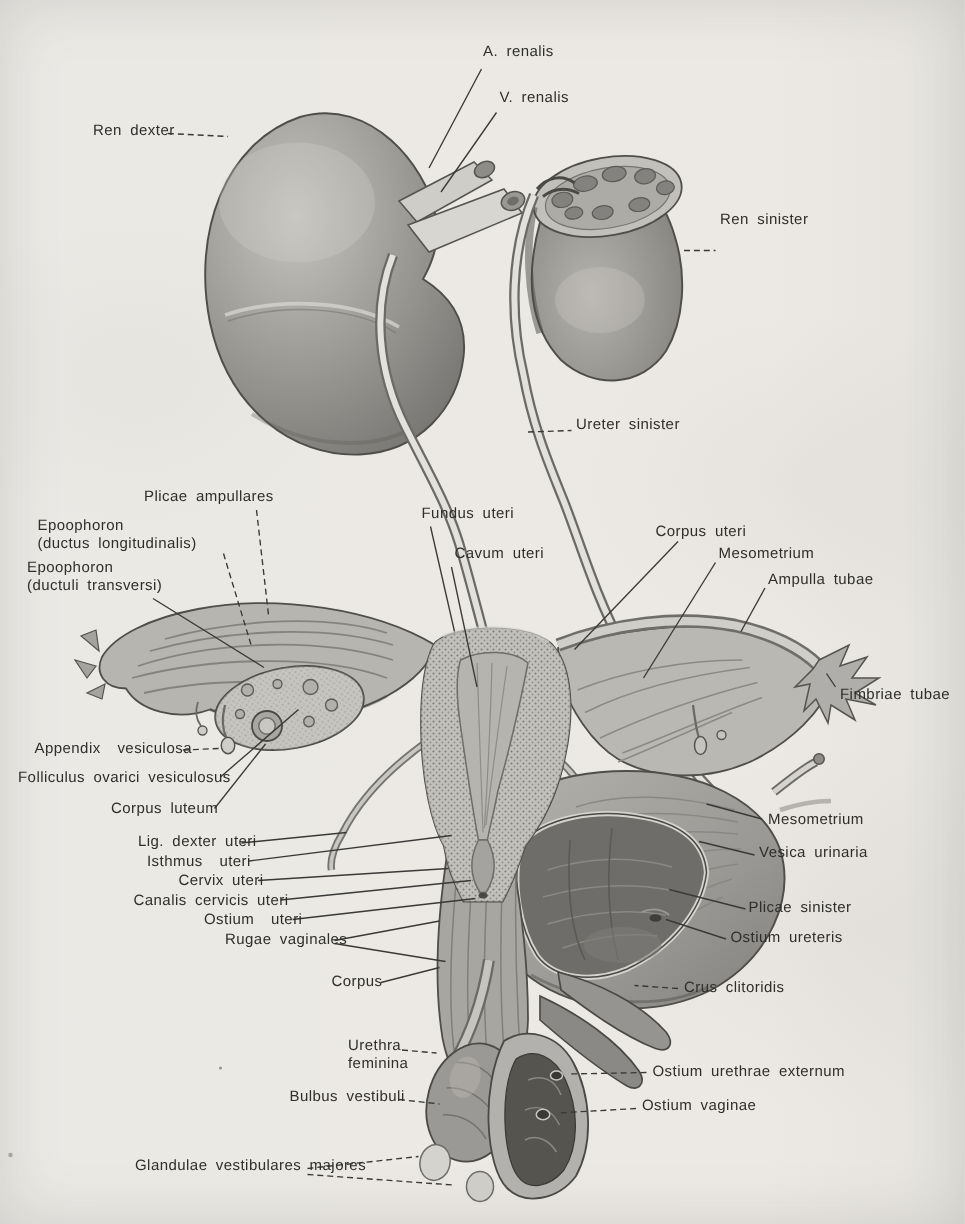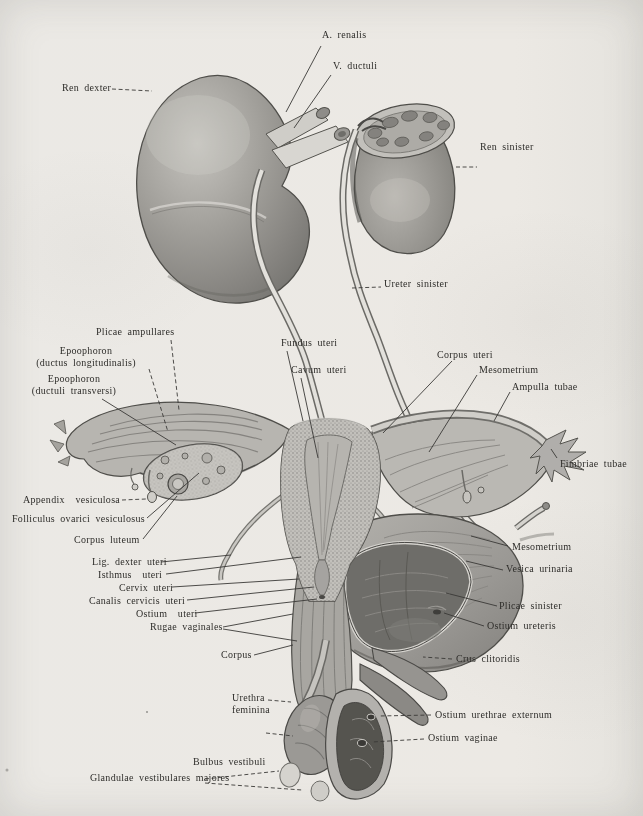--- a/index.html
+++ b/index.html
@@ -5,30 +5,30 @@
   html,body{margin:0;padding:0;background:#d8d6d1;}
   .page{
     position:relative;width:643px;height:816px;overflow:hidden;
     background:
       radial-gradient(220px 160px at 540px 320px, rgba(110,108,104,0.05), rgba(0,0,0,0) 70%),
       radial-gradient(200px 150px at 90px 250px, rgba(110,108,104,0.04), rgba(0,0,0,0) 70%),
       radial-gradient(240px 180px at 570px 620px, rgba(110,108,104,0.05), rgba(0,0,0,0) 70%),
       linear-gradient(90deg, #eBe9e5 0%, #ece9e4 80%, #e5e3de 100%);
     background-color:#ebe9e4;
     box-shadow:inset 0 0 40px rgba(90,88,84,0.18);
-    font-family:Liberation Serif, serif;
+    font-family:Liberation Sans, sans-serif;
   }
   .art{position:absolute;left:0;top:0;}
   .lbl{
     position:absolute;
     font-size:10px;line-height:12px;color:#2f2e2b;
     letter-spacing:0.3px;word-spacing:2.5px;
     white-space:pre-wrap;
   }
-  .lbl.center{text-align:center;}
+  .lbl.center{text-align:left;}
   .leader{stroke:#3a3937;stroke-width:0.9;fill:none;}
   .leader.dashed{stroke-dasharray:4 2.6;}
 </style>
 </head>
 <body>
 
 <div class="page">
 
 <svg class="art" width="643" height="816" viewBox="0 0 643 816" xmlns="http://www.w3.org/2000/svg">
   <defs>
@@ -273,31 +273,31 @@
     <line class="leader dashed" x1="268" y1="700" x2="291" y2="702"></line>
     <line class="leader dashed" x1="266" y1="733" x2="293" y2="736"></line>
     <line class="leader dashed" x1="431" y1="715" x2="379" y2="716"></line>
     <line class="leader dashed" x1="424" y1="739" x2="372" y2="742"></line>
     <line class="leader dashed" x1="205" y1="779" x2="279" y2="771"></line>
     <line class="leader dashed" x1="205" y1="783" x2="302" y2="790"></line>
   </g>
 </svg>
 
 <div class="lbl" style="left:322px;top:29px">A. renalis</div>
-<div class="lbl" style="left:333px;top:60px">V. ductuli</div>
+<div class="lbl" style="left:333px;top:60px">V. renalis</div>
 <div class="lbl" style="left:62px;top:82px">Ren dexter</div>
 <div class="lbl" style="left:480px;top:141px">Ren sinister</div>
 <div class="lbl" style="left:384px;top:278px">Ureter sinister</div>
 <div class="lbl" style="left:96px;top:326px">Plicae ampullares</div>
 <div class="lbl center" style="left:25px;top:345px;width:122px">Epoophoron
 (ductus longitudinalis)</div>
 <div class="lbl center" style="left:18px;top:373px;width:112px">Epoophoron
 (ductuli transversi)</div>
 <div class="lbl" style="left:281px;top:337px">Fundus uteri</div>
-<div class="lbl" style="left:291px;top:364px">Cavum uteri</div>
+<div class="lbl" style="left:303px;top:364px">Cavum uteri</div>
 <div class="lbl" style="left:437px;top:349px">Corpus uteri</div>
 <div class="lbl" style="left:479px;top:364px">Mesometrium</div>
 <div class="lbl" style="left:512px;top:381px">Ampulla tubae</div>
 <div class="lbl" style="left:560px;top:458px">Fimbriae tubae</div>
 <div class="lbl" style="left:23px;top:494px">Appendix  vesiculosa</div>
 <div class="lbl" style="left:12px;top:513px">Folliculus ovarici vesiculosus</div>
 <div class="lbl" style="left:74px;top:534px">Corpus luteum</div>
 <div class="lbl" style="left:92px;top:556px">Lig. dexter uteri</div>
 <div class="lbl" style="left:98px;top:569px">Isthmus  uteri</div>
 <div class="lbl" style="left:119px;top:582px">Cervix uteri</div>
@@ -305,18 +305,18 @@
 <div class="lbl" style="left:136px;top:608px">Ostium  uteri</div>
 <div class="lbl" style="left:150px;top:621px">Rugae vaginales</div>
 <div class="lbl" style="left:512px;top:541px">Mesometrium</div>
 <div class="lbl" style="left:506px;top:563px">Vesica urinaria</div>
 <div class="lbl" style="left:499px;top:600px">Plicae sinister</div>
 <div class="lbl" style="left:487px;top:620px">Ostium ureteris</div>
 <div class="lbl" style="left:456px;top:653px">Crus clitoridis</div>
 <div class="lbl" style="left:221px;top:649px">Corpus</div>
 <div class="lbl" style="left:232px;top:692px">Urethra
 feminina</div>
-<div class="lbl" style="left:193px;top:756px">Bulbus vestibuli</div>
+<div class="lbl" style="left:193px;top:726px">Bulbus vestibuli</div>
 <div class="lbl" style="left:435px;top:709px">Ostium urethrae externum</div>
 <div class="lbl" style="left:428px;top:732px">Ostium vaginae</div>
 <div class="lbl" style="left:90px;top:772px">Glandulae vestibulares majores</div>
 
 </div>
 
 </body></html>

